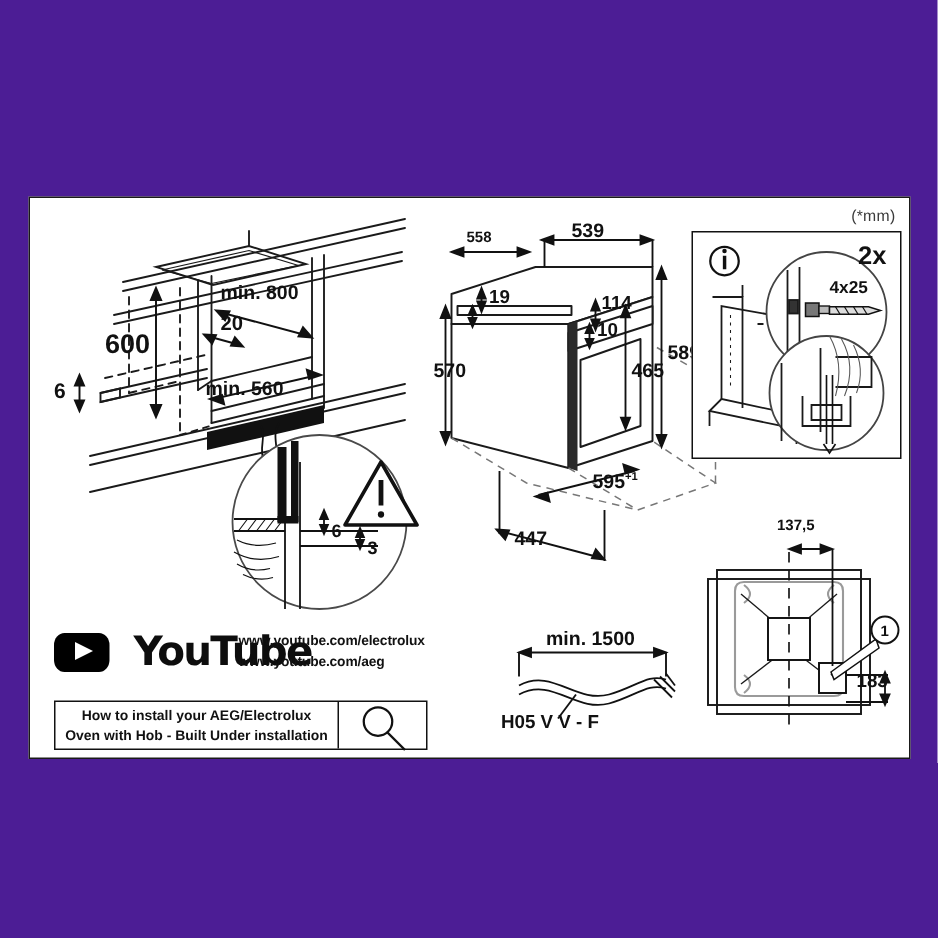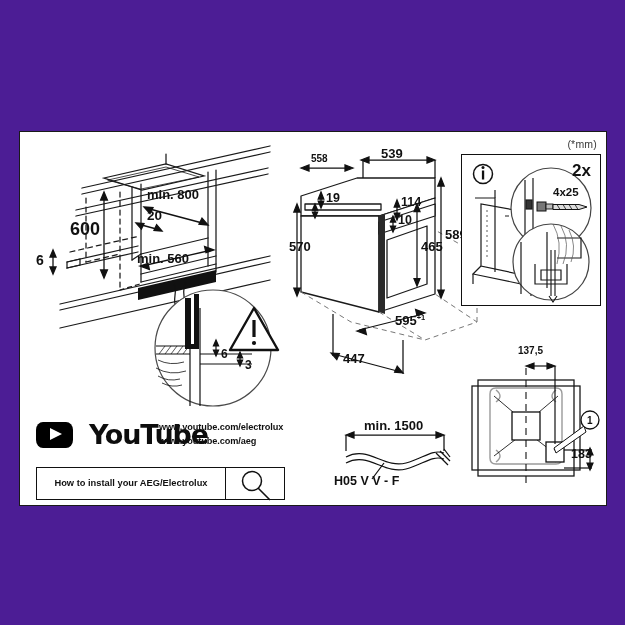--- a/index.html
+++ b/index.html
@@ -308,20 +308,21 @@
     <div id="ytblock">
       <div id="ytlogo">
         <div id="ytbadge"></div>
         <div id="yttext">YouTube</div>
       </div>
       <span class="yturl" style="left:134px;top:5px;">www.youtube.com/electrolux</span>
       <span class="yturl" style="left:134px;top:19px;">www.youtube.com/aeg</span>
       <div id="ytcap">
         <div id="ytcaptext">
           <span>How to install your AEG/Electrolux</span>
+          <span>Oven with Hob - Built Under installation</span>
         </div>
         <div id="ytzoom">
           <svg width="58" height="31" viewBox="0 0 58 31">
             <circle cx="26" cy="13" r="9.5" fill="#fff" stroke="#111" stroke-width="1.5"></circle>
             <line x1="32" y1="20" x2="44" y2="32" stroke="#111" stroke-width="1.6"></line>
           </svg>
         </div>
       </div>
     </div>
 

